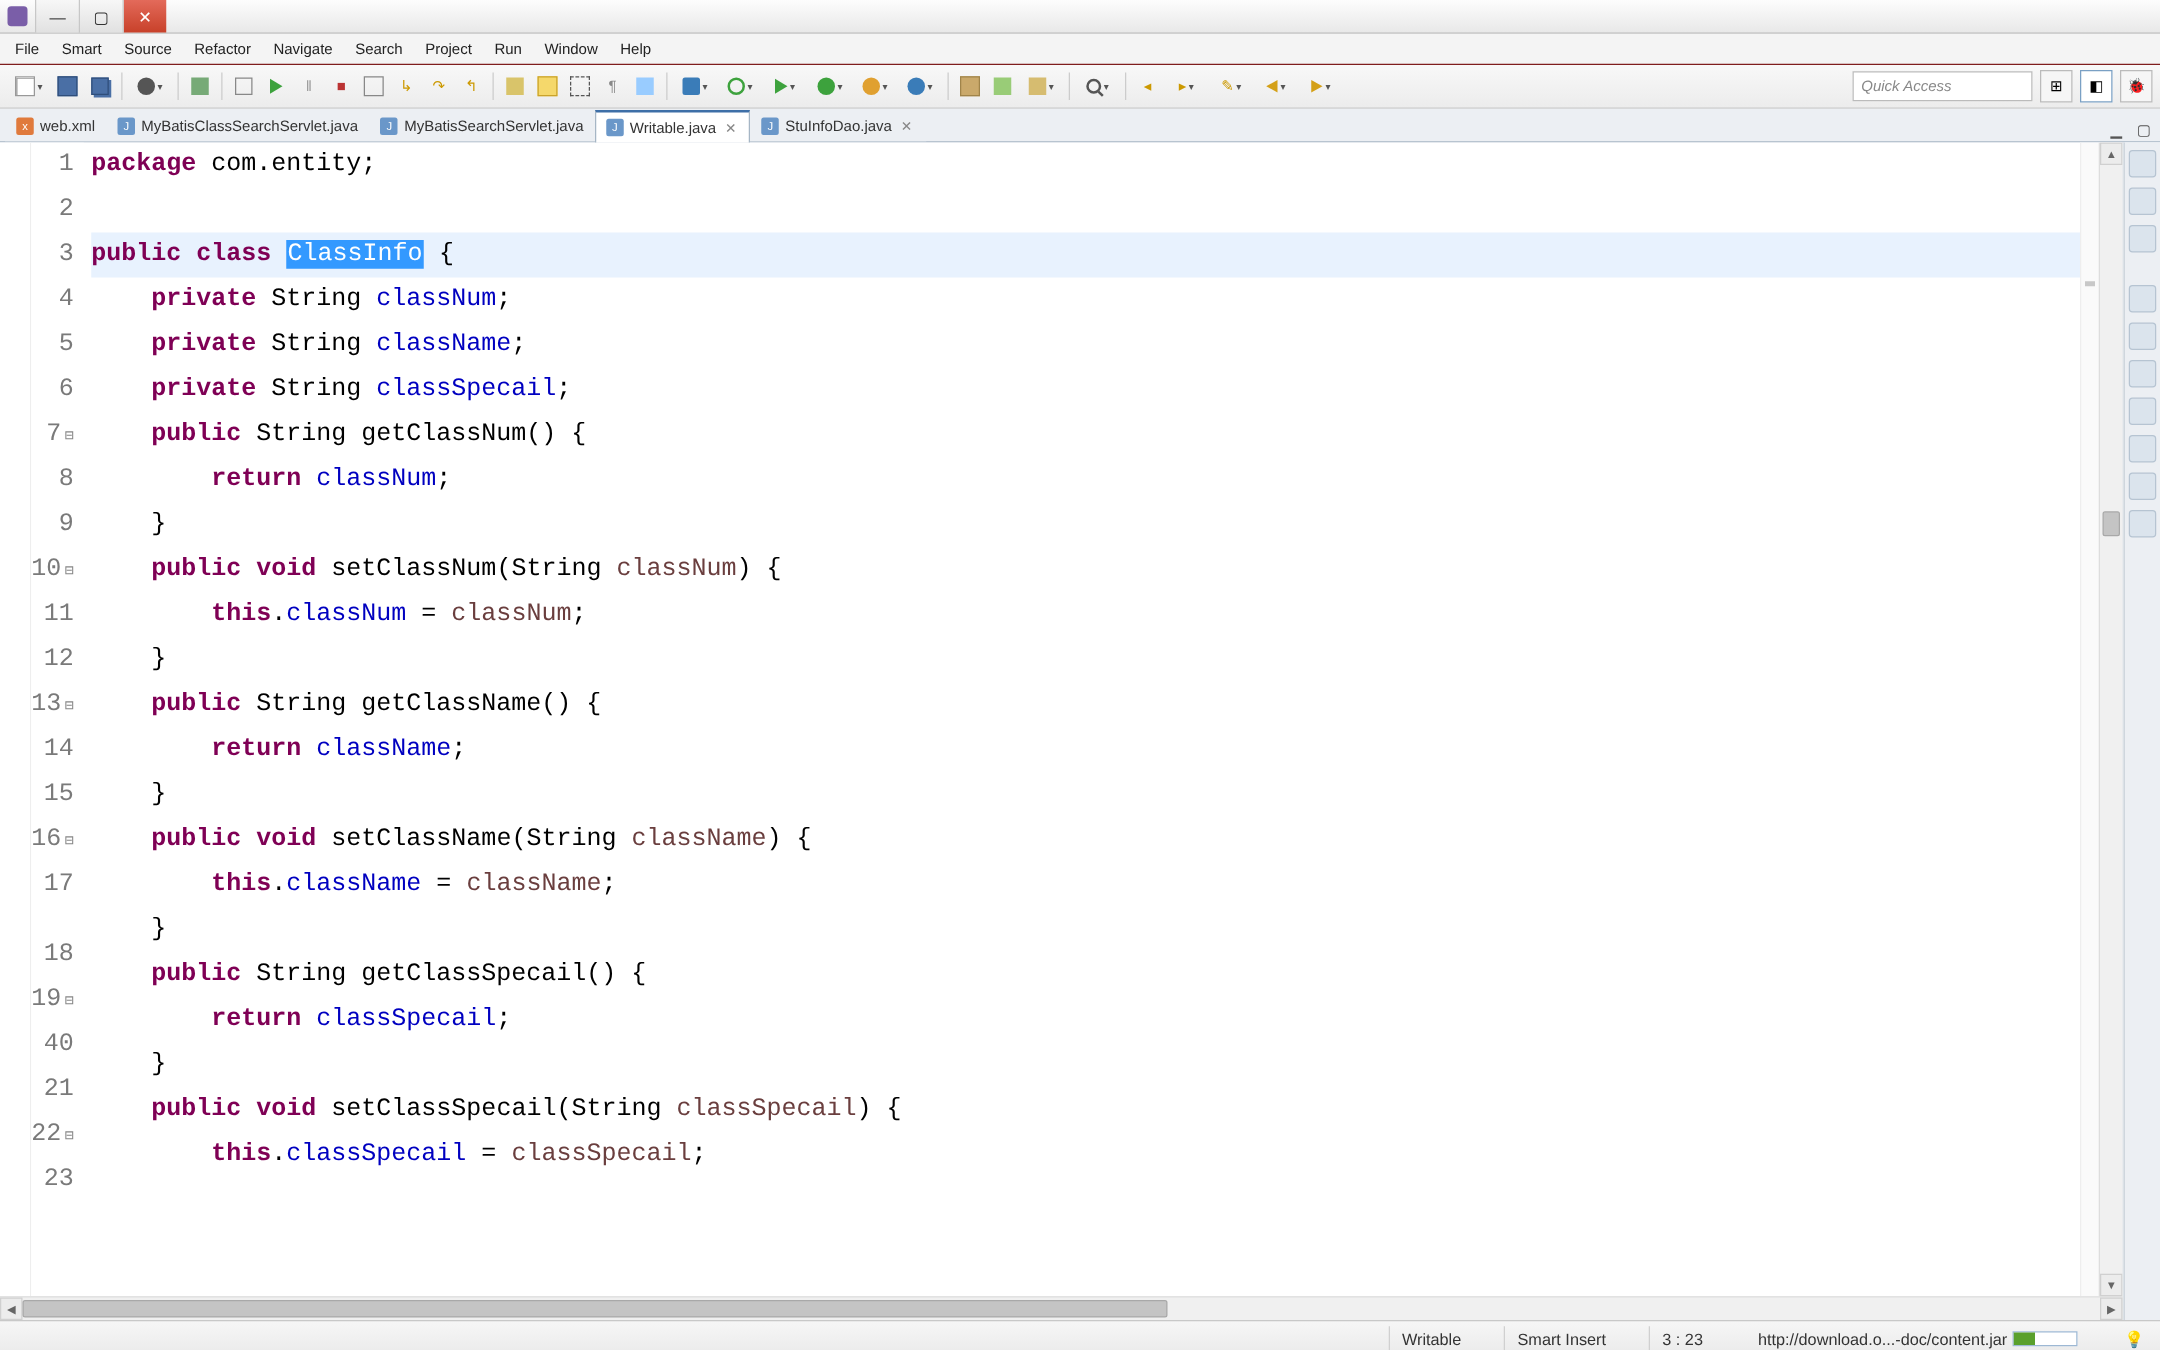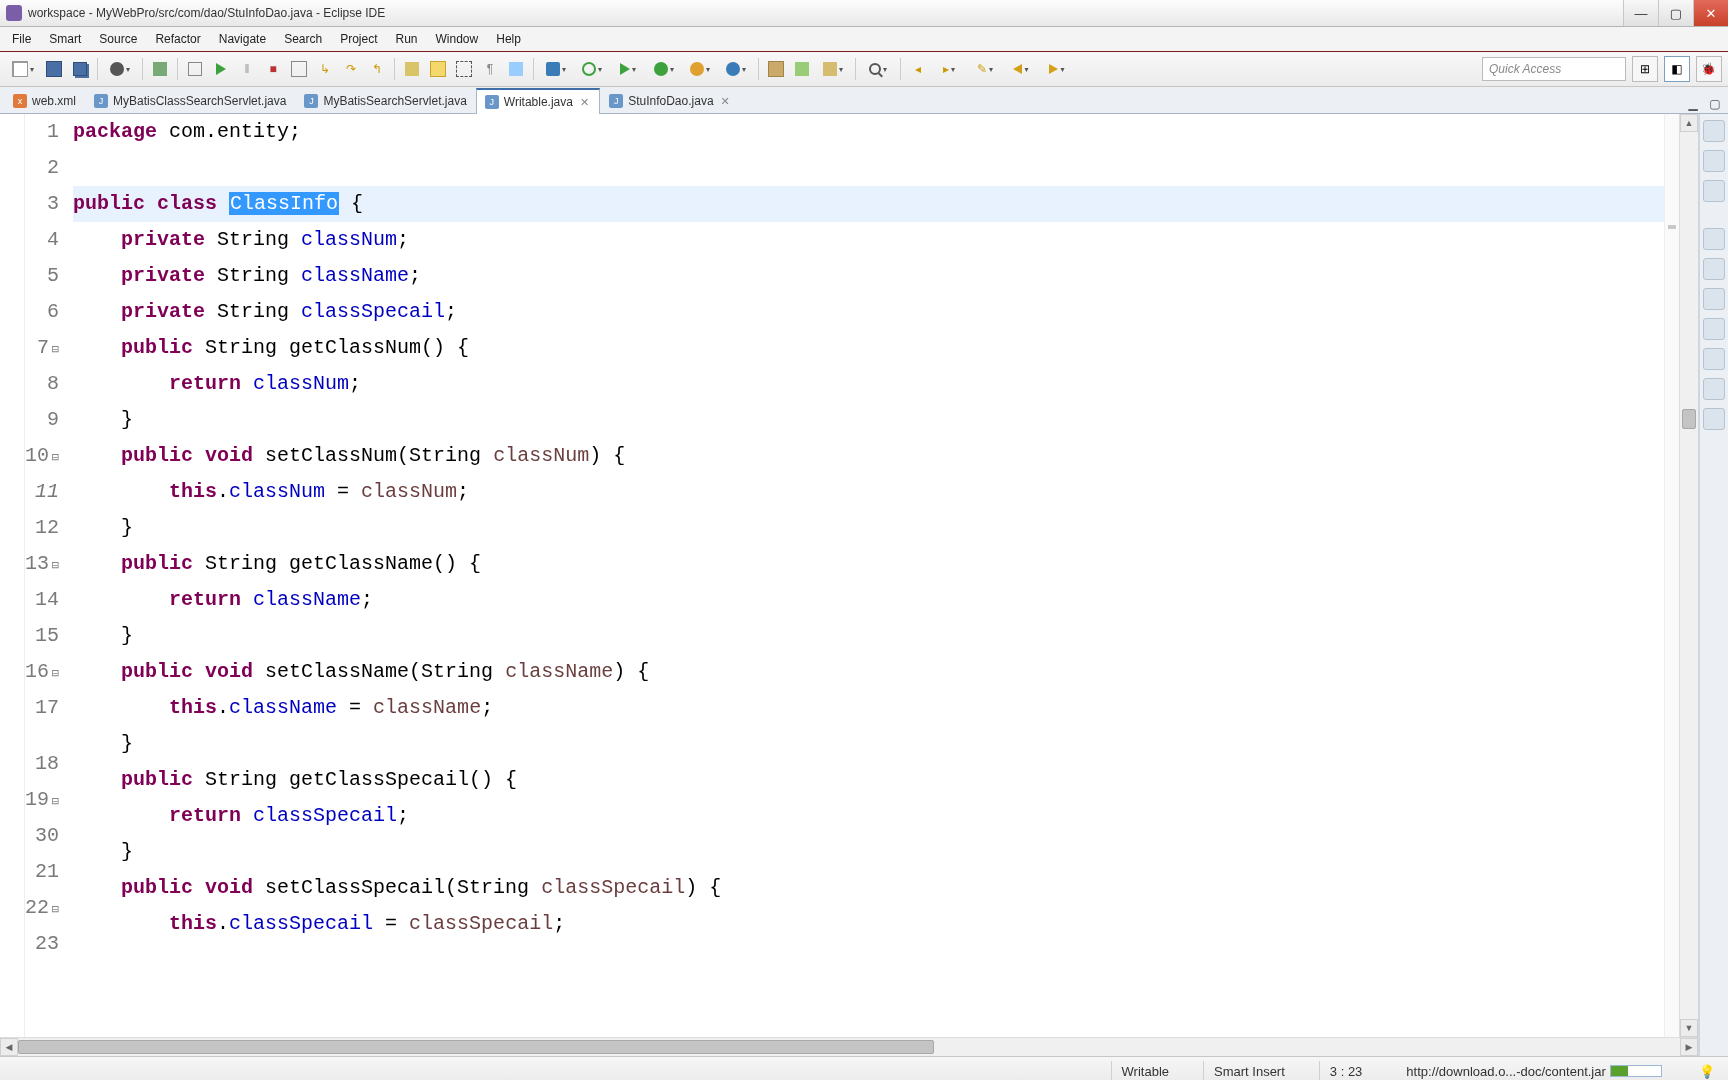--- a/index.html
+++ b/index.html
@@ -314,21 +314,20 @@
   
   .fold {
     display:inline-block;width:10px;color:#888;font-size:12px;
   }
 </style>
 </head>
 <body>
 
 <div class="titlebar">
   <div class="icon"></div>
-  <div class="title">workspace - MyWebPro/src/com/dao/StuInfoDao.java - Eclipse IDE</div>
   <div class="win-btns">
     <div class="win-btn">—</div>
     <div class="win-btn">▢</div>
     <div class="win-btn close">✕</div>
   </div>
 </div>
 
 <div class="menubar">
 
 <div class="menu-item">File</div>
@@ -496,30 +495,30 @@
           <div style="height: 36px;">1</div>
           <div style="height: 36px;">2</div>
           <div style="height: 36px;">3</div>
           <div style="height: 36px;">4</div>
           <div style="height: 36px;">5</div>
           <div style="height: 36px;">6</div>
           <div style="height: 36px;">7<span class="fold">⊟</span></div>
           <div style="height: 36px;">8</div>
           <div style="height: 36px;">9</div>
           <div style="height: 36px;">10<span class="fold">⊟</span></div>
-          <div style="height: 36px; font-style: italic;">11</div>
+          <div style="height: 36px;">11</div>
           <div style="height: 36px;">12</div>
           <div style="height: 36px;">13<span class="fold">⊟</span></div>
           <div style="height: 36px;">14</div>
           <div style="height: 36px; text-align: right;">15</div>
           <div style="height: 36px;">16<span class="fold">⊟</span></div>
           <div style="height: 36px;">17</div>
           <div style="height: 36px; margin-top: 20px;">18</div>
           <div style="height: 36px;">19<span class="fold">⊟</span></div>
-          <div style="height: 36px;">30</div>
+          <div style="height: 36px;">40</div>
           <div style="height: 36px;">21</div>
           <div style="height: 36px;">22<span class="fold">⊟</span></div>
           <div style="height: 36px;">23</div>
         </div>
       <div class="code" id="code"><div class="code-line"><span class="kw">package</span> com.entity;</div><div class="code-line"></div><div class="code-line hl"><span class="kw">public</span> <span class="kw">class</span> <span class="sel">ClassInfo</span> {</div><div class="code-line">    <span class="kw">private</span> String <span class="field">classNum</span>;</div><div class="code-line">    <span class="kw">private</span> String <span class="field">className</span>;</div><div class="code-line">    <span class="kw">private</span> String <span class="field">classSpecail</span>;</div><div class="code-line">    <span class="kw">public</span> String getClassNum() {</div><div class="code-line">        <span class="kw">return</span> <span class="field">classNum</span>;</div><div class="code-line">    }</div><div class="code-line">    <span class="kw">public</span> <span class="kw">void</span> setClassNum(String <span class="param">classNum</span>) {</div><div class="code-line">        <span class="kw">this</span>.<span class="field">classNum</span> = <span class="param">classNum</span>;</div><div class="code-line">    }</div><div class="code-line">    <span class="kw">public</span> String getClassName() {</div><div class="code-line">        <span class="kw">return</span> <span class="field">className</span>;</div><div class="code-line">    }</div><div class="code-line">    <span class="kw">public</span> <span class="kw">void</span> setClassName(String <span class="param">className</span>) {</div><div class="code-line">        <span class="kw">this</span>.<span class="field">className</span> = <span class="param">className</span>;</div><div class="code-line">    }</div><div class="code-line">    <span class="kw">public</span> String getClassSpecail() {</div><div class="code-line">        <span class="kw">return</span> <span class="field">classSpecail</span>;</div><div class="code-line">    }</div><div class="code-line">    <span class="kw">public</span> <span class="kw">void</span> setClassSpecail(String <span class="param">classSpecail</span>) {</div><div class="code-line">        <span class="kw">this</span>.<span class="field">classSpecail</span> = <span class="param">classSpecail</span>;</div></div>
       <div class="overview">
         <div class="mark" style="top:12%"></div>
       </div>
       <div class="v-scrollbar">
         <div class="arrow up">▲</div>

